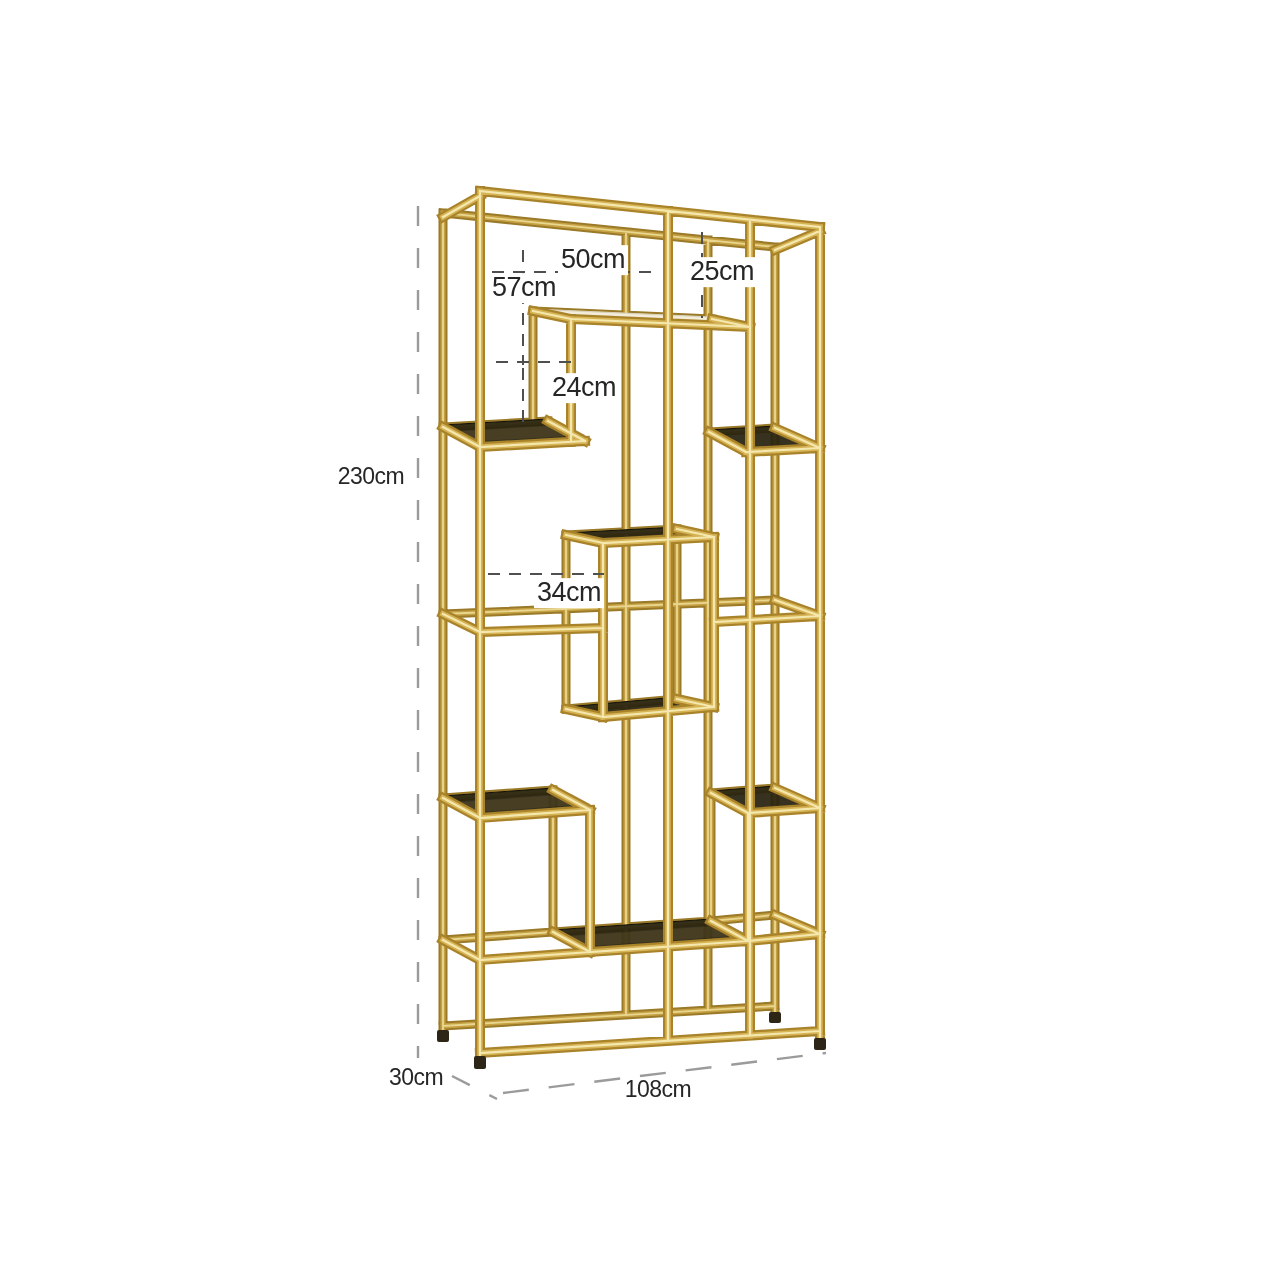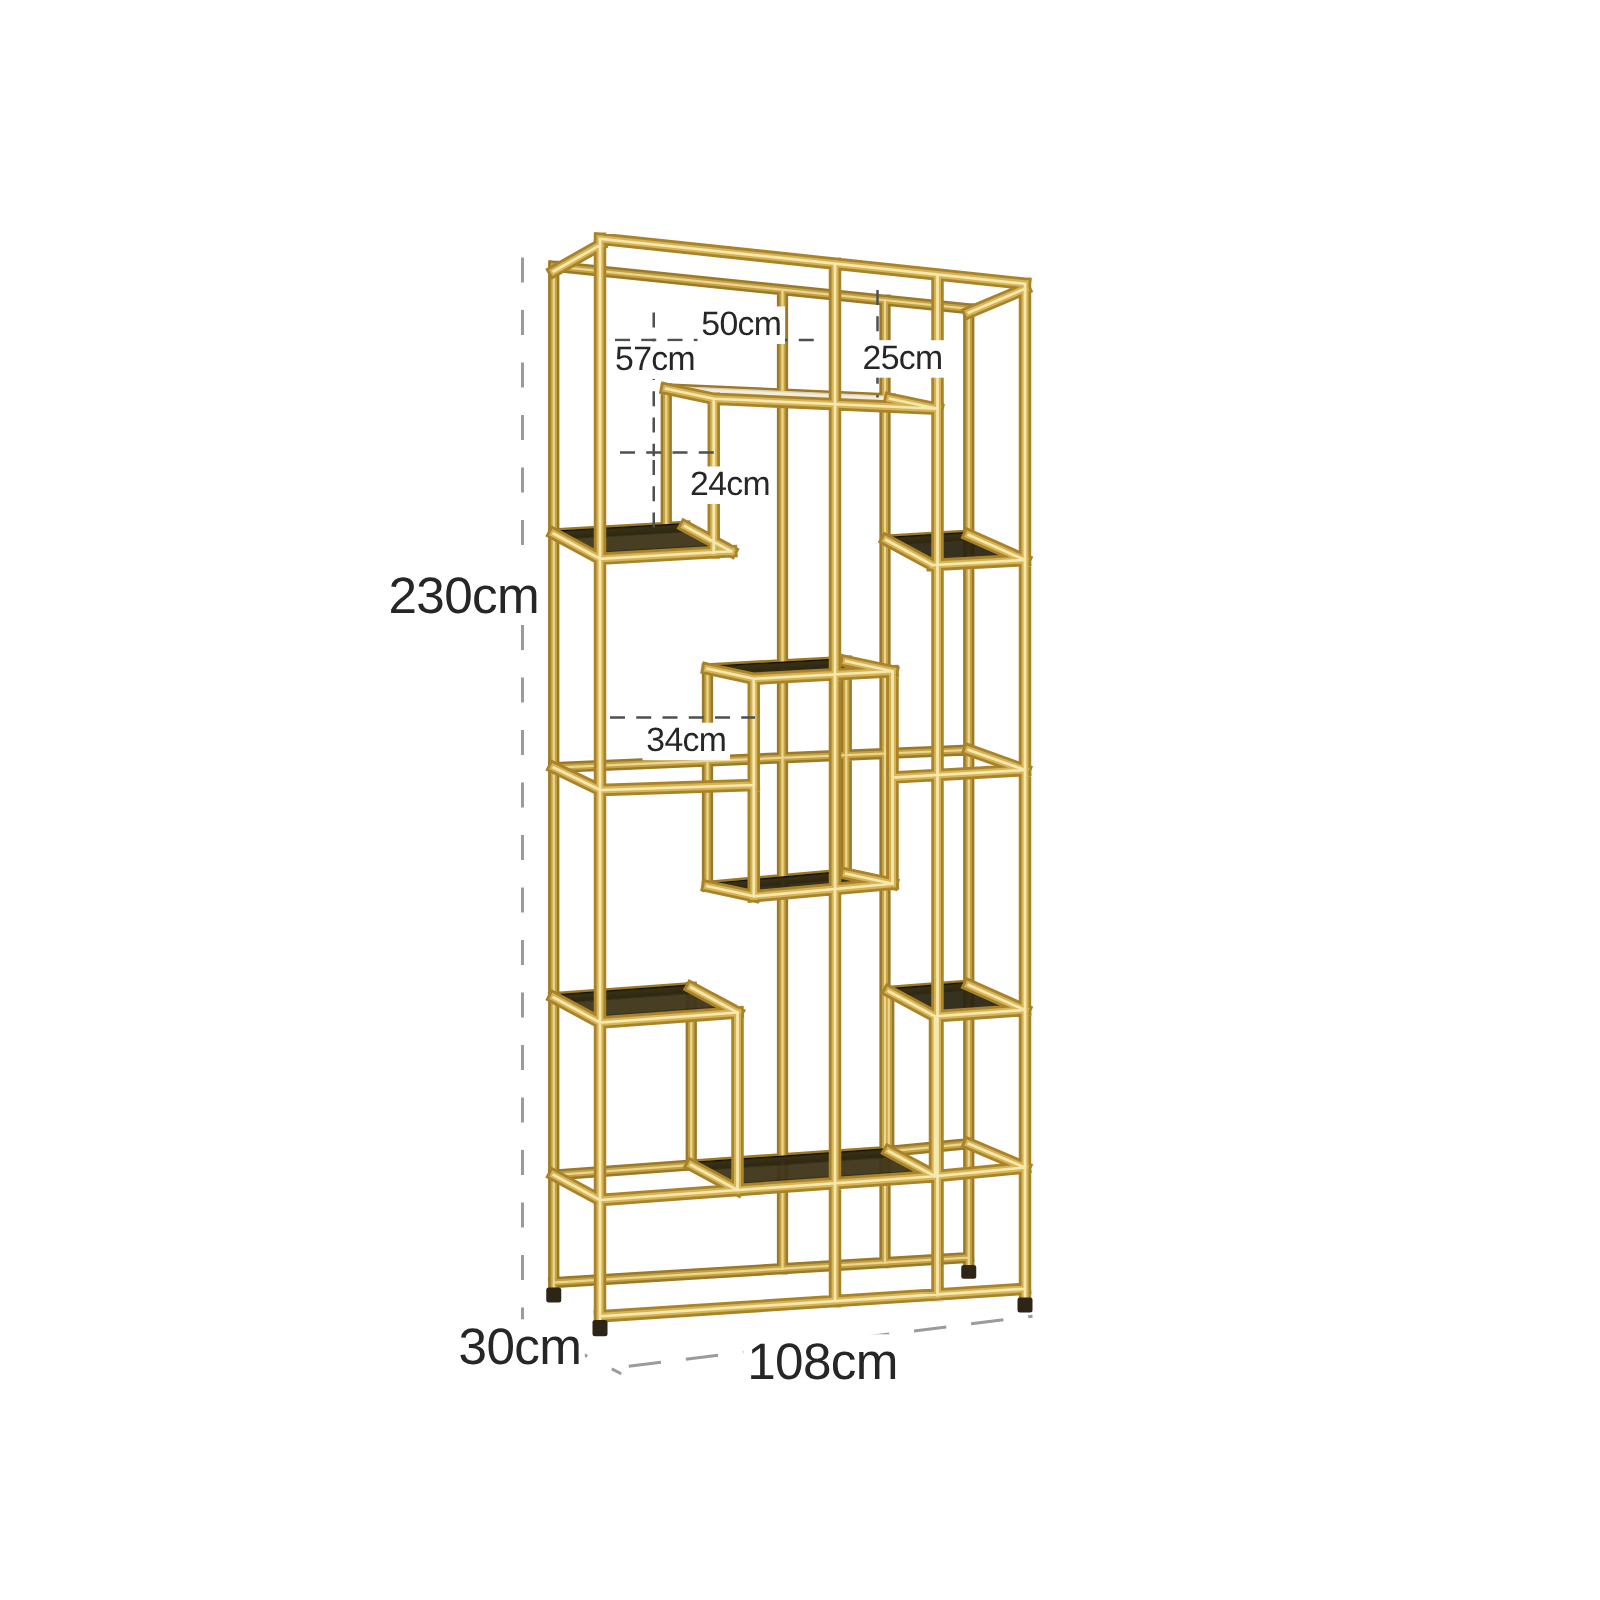--- a/index.html
+++ b/index.html
@@ -30,21 +30,21 @@
     position:absolute;
     transform:translate(-50%,-50%);
     color:#262626;
     background:#ffffff;
     padding:0 3px;
     letter-spacing:-0.5px;
     white-space:nowrap;
     line-height:1.1;
   }
   .label.inner{font-size:27px;}
-  .label.outer{font-size:41px;}
+  .label.outer{font-size:23px;}
 </style>
 </head>
 <body>
 
 <div class="stage">
 
   <svg width="1280" height="1280" viewBox="0 0 1280 1280" aria-hidden="true">
 
     <defs>
 
@@ -165,26 +165,26 @@
     </g>
     <g>
       <path class="dimgray" d="M418,206 V1058"></path>
       <path class="dimgray" d="M452,1076 L497,1099"></path>
       <path class="dimgray2" d="M503,1093 L826,1053"></path>
     </g>
   </svg>
 
   <div class="label inner" style="left:593px;top:260px">50cm</div>
 
-  <div class="label inner" style="left:722px;top:287px">25cm</div>
+  <div class="label inner" style="left:722px;top:272px">25cm</div>
 
   <div class="label inner" style="left:524px;top:288px">57cm</div>
 
   <div class="label inner" style="left:584px;top:388px">24cm</div>
 
   <div class="label outer" style="left:371px;top:477px">230cm</div>
 
-  <div class="label inner" style="left:549px;top:593px">34cm</div>
+  <div class="label inner" style="left:569px;top:593px">34cm</div>
 
   <div class="label outer" style="left:416px;top:1078px">30cm</div>
 
   <div class="label outer" style="left:658px;top:1090px">108cm</div>
 </div>
 
 </body></html>

